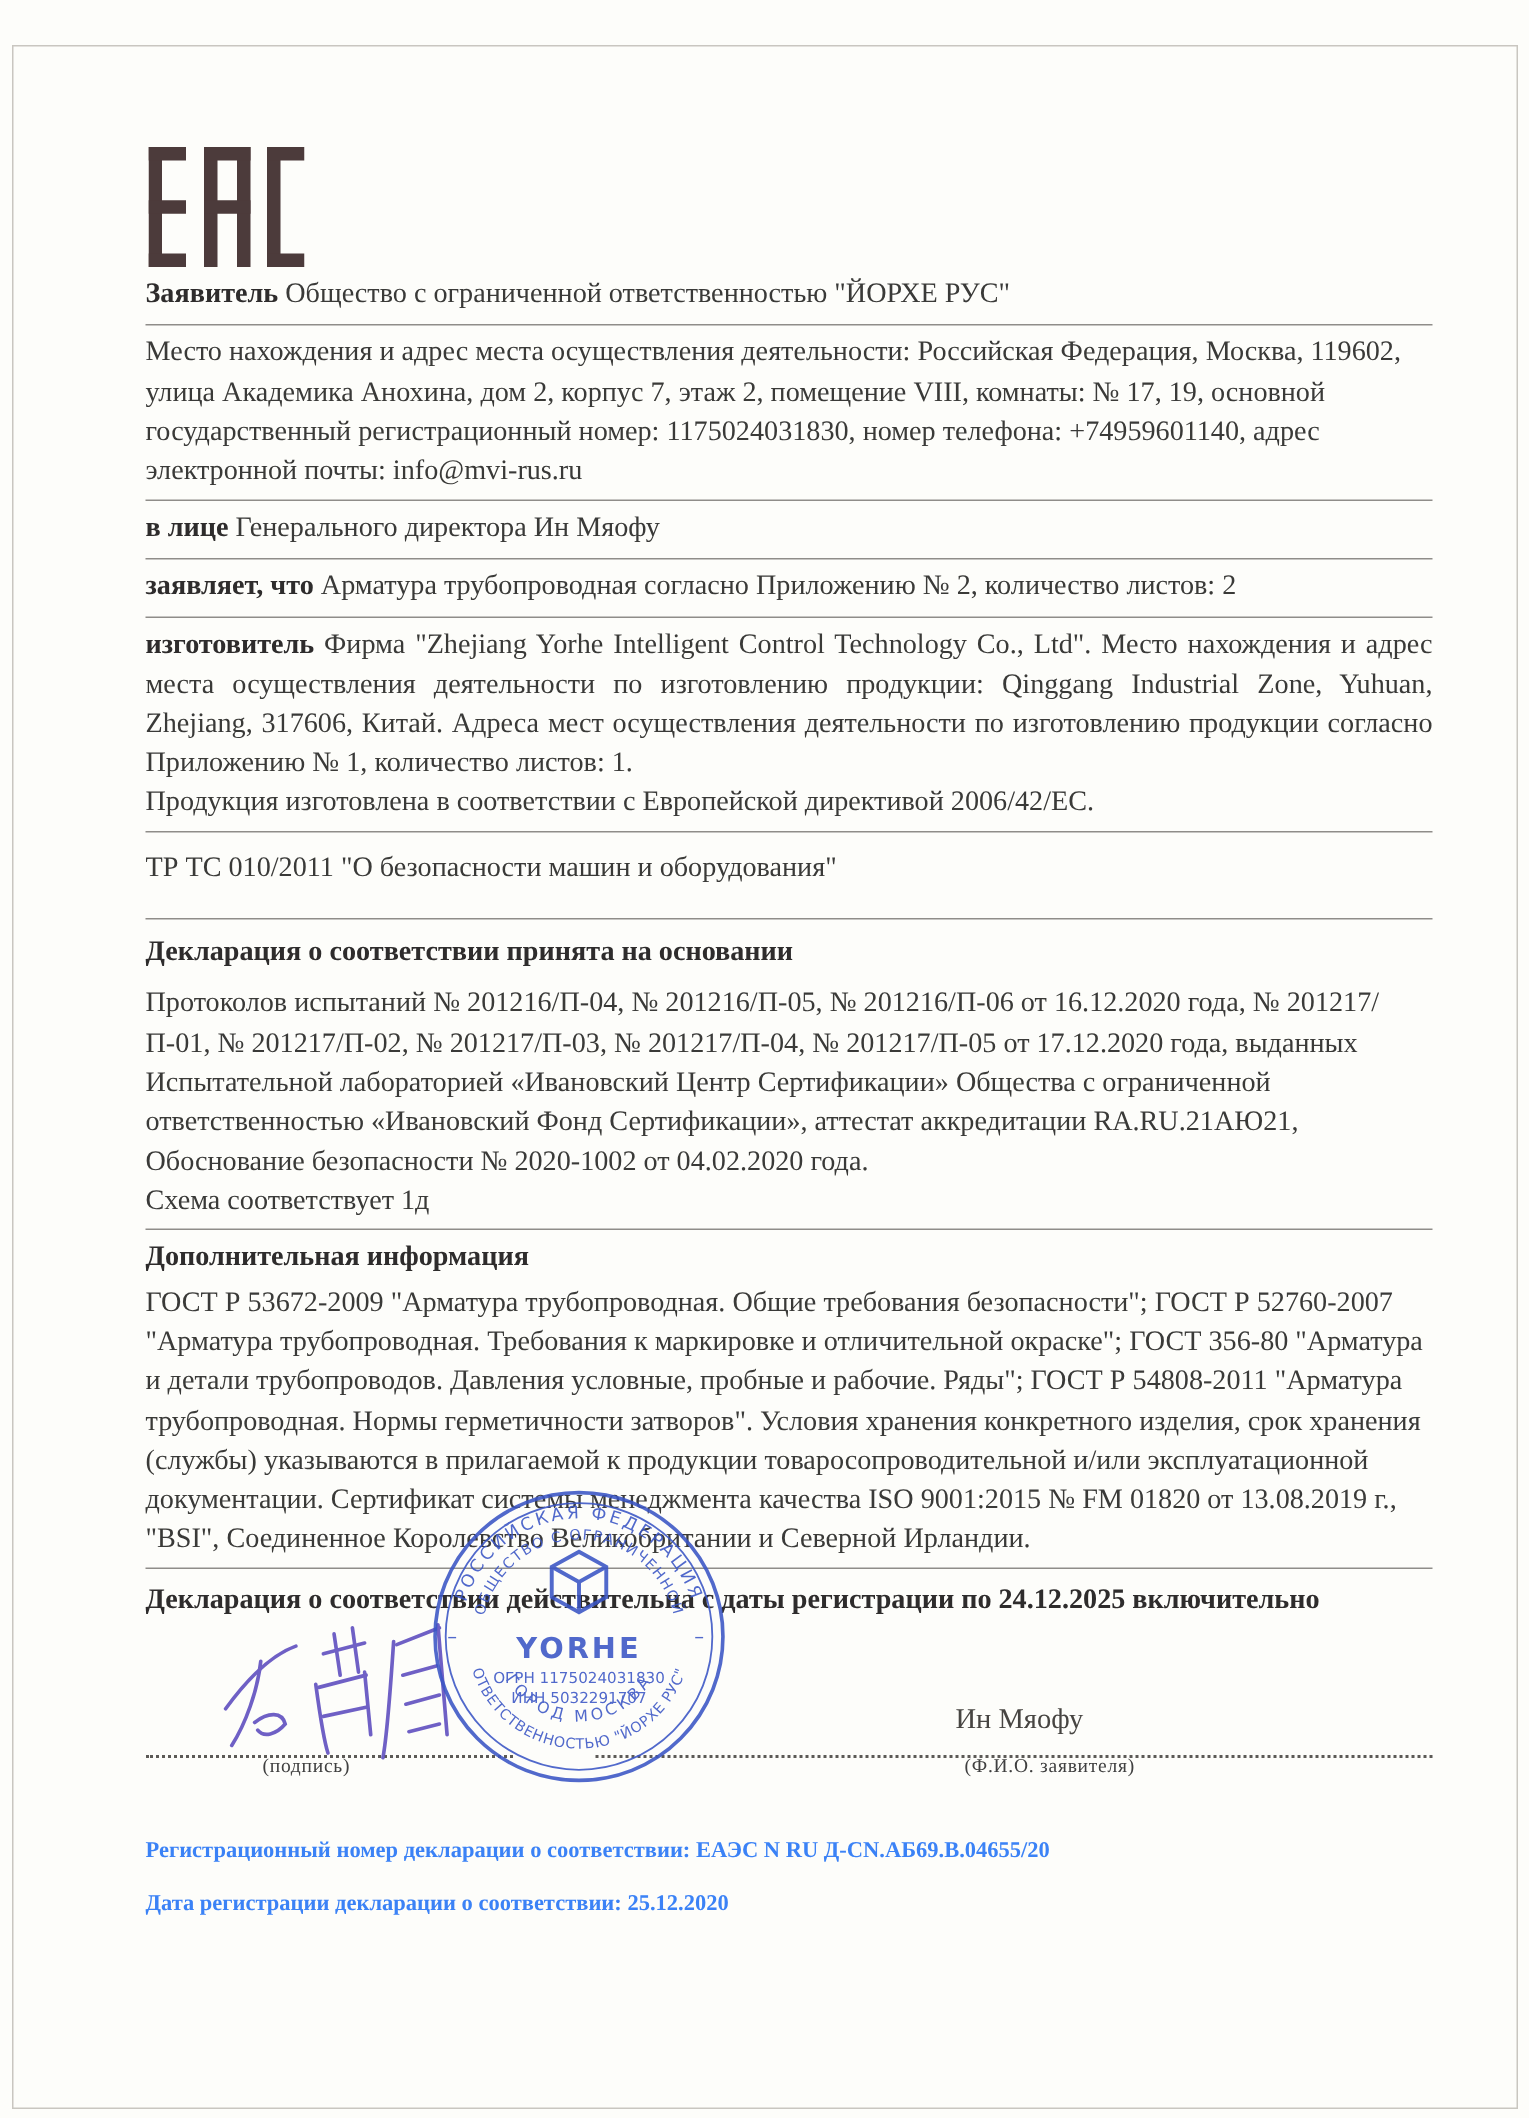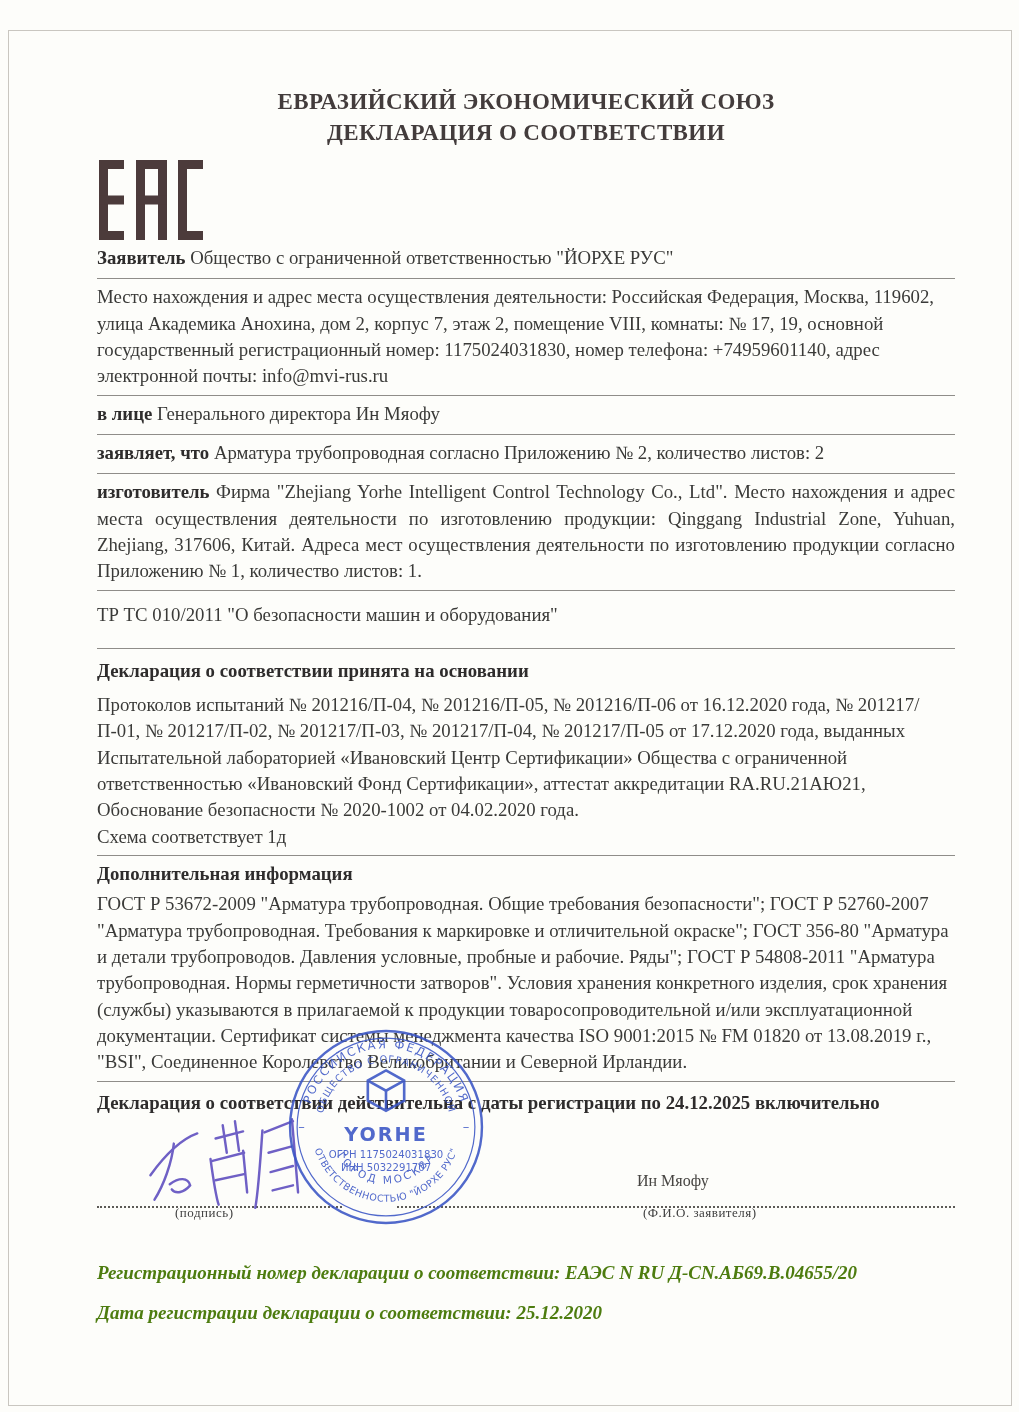--- a/index.html
+++ b/index.html
@@ -16,38 +16,34 @@
   .gap-b{padding-bottom:20px;}
   .heading{font-weight:bold;color:#2e2c2c;}
   .eac{margin:12px 0 0 2px;display:block;}
   .validity{padding:8px 0 2px;font-weight:bold;color:#2e2c2c;}
   .sig-area{position:relative;height:118px;margin-top:4px;}
   .sig-line-left{position:absolute;left:0;top:84px;width:245px;border-bottom:2px dotted #5c5a56;}
   .sig-line-right{position:absolute;left:300px;right:0;top:84px;border-bottom:2px dotted #5c5a56;}
   .sig-caption{position:absolute;top:82px;font-size:13px;color:#404040;letter-spacing:.5px;}
   .cap-left{left:78px;}
   .cap-right{left:546px;}
-  .sig-name{position:absolute;left:540px;top:48px;font-size:16px;color:#474542;}
+  .sig-name{position:absolute;left:540px;top:48px;font-size:19px;color:#474542;}
   .signature-svg{position:absolute;left:42px;top:-12px;z-index:3;}
   .stamp-svg{position:absolute;left:188px;top:-96px;z-index:4;opacity:.88;}
-  .reg{margin-top:20px;font-weight:bold;color:#4d7c0f;font-size:19px;font-style:italic;}
+  .reg{margin-top:20px;font-weight:bold;color:#3b82f6;font-size:15px;}
   .reg + .reg{margin-top:14px;}
 </style>
 </head>
 <body>
 
 <div class="page">
   <div class="page-edge"></div>
 
   <div class="content">
 
-    <div class="title">
-      <div>ЕВРАЗИЙСКИЙ ЭКОНОМИЧЕСКИЙ СОЮЗ</div>
-      <div>ДЕКЛАРАЦИЯ О СООТВЕТСТВИИ</div>
-    </div>
 
     <svg class="eac" width="104" height="80" viewBox="0 0 104 80">
       <g fill="#4c3b3b">
         <rect x="0" y="0" width="9" height="80"></rect>
         <rect x="0" y="0" width="25" height="9"></rect>
         <rect x="0" y="35.5" width="25" height="9"></rect>
         <rect x="0" y="71" width="25" height="9"></rect>
         <rect x="37" y="0" width="9" height="80"></rect>
         <rect x="59" y="0" width="9" height="80"></rect>
         <rect x="37" y="0" width="31" height="9"></rect>
@@ -73,20 +69,21 @@
     <div class="row rule">
       <b>заявляет, что</b>
       <span>Арматура трубопроводная согласно Приложению № 2, количество листов: 2</span>
     </div>
 
     <div class="para rule">
       <div class="just">
         <b>изготовитель</b>
         <span>Фирма "Zhejiang Yorhe Intelligent Control Technology Co., Ltd". Место нахождения и адрес места осуществления деятельности по изготовлению продукции: Qinggang Industrial Zone, Yuhuan, Zhejiang, 317606, Китай. Адреса мест осуществления деятельности по изготовлению продукции согласно Приложению № 1, количество листов: 1.</span>
       </div>
+      <div>Продукция изготовлена в соответствии с Европейской директивой 2006/42/ЕС.</div>
     </div>
 
     <div class="para rule gap-b">
       <div style="margin-top:6px">ТР ТС 010/2011 "О безопасности машин и оборудования"</div>
     </div>
 
     <div class="para rule" style="padding-top:9px">
       <div class="heading" style="margin-bottom:8px">Декларация о соответствии принята на основании</div>
       <div>Протоколов испытаний № 201216/П-04, № 201216/П-05, № 201216/П-06 от 16.12.2020 года,  № 201217/П-01, № 201217/П-02, № 201217/П-03, № 201217/П-04, № 201217/П-05  от 17.12.2020 года, выданных Испытательной лабораторией «Ивановский Центр Сертификации» Общества с ограниченной ответственностью «Ивановский Фонд Сертификации», аттестат аккредитации RA.RU.21АЮ21, Обоснование безопасности  № 2020-1002 от 04.02.2020 года.</div>
       <div>Схема соответствует 1д</div>

